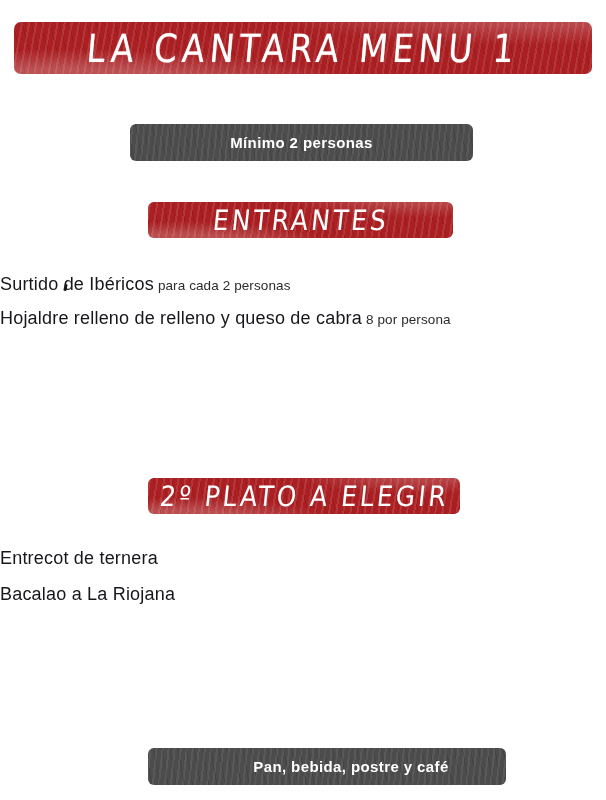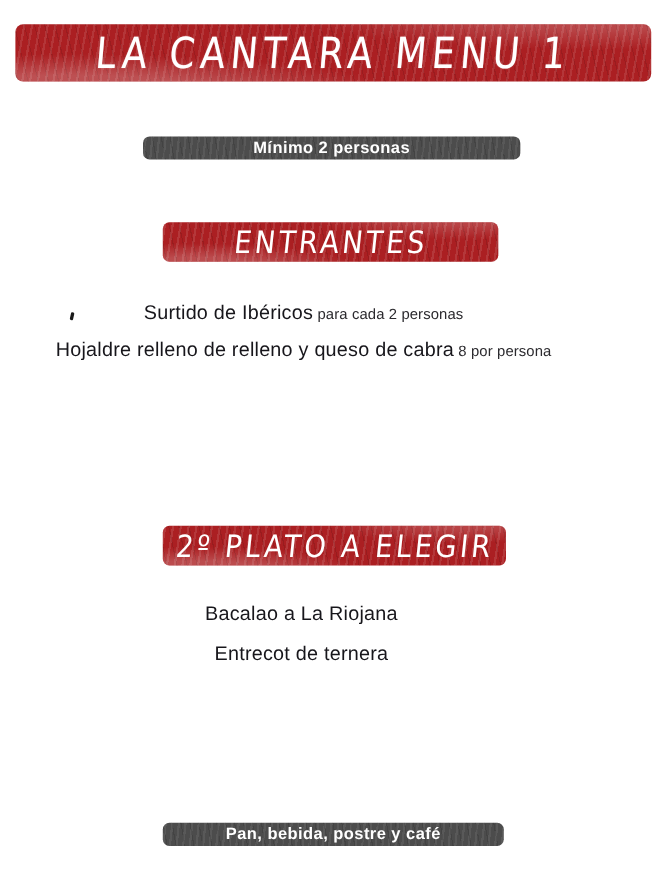--- a/index.html
+++ b/index.html
@@ -63,21 +63,21 @@
     font-weight: 400;
     white-space: nowrap;
     transform: skewX(-5deg) scaleY(1.18);
     font-family: "DejaVu Sans", sans-serif;
     text-shadow: 0 0 1px rgba(255,255,255,0.5);
   }
 
   
   .dark-bar {
     position: absolute;
-    height: 21px;
+    height: 37px;
     background: #4c4c4c;
     border-radius: 6px;
     display: flex;
     align-items: center;
     justify-content: center;
     overflow: hidden;
   }
   .dark-bar::before {
     content: "";
     position: absolute;
@@ -99,20 +99,21 @@
 
   #bar-minimo {
     left: 130px;
     top: 124px;
     width: 343px;
   }
   #bar-footer {
     left: 148px;
     top: 748px;
     width: 310px;
+    padding-left: 48px;
   }
 
   
   .section-header {
     position: absolute;
     height: 36px;
     background: #ab1f22;
     border-radius: 6px;
     display: flex;
     align-items: center;
@@ -157,21 +158,21 @@
     left: 148px;
     top: 478px;
     width: 312px;
   }
 
   
   .dish-list {
     position: absolute;
     left: 0;
     width: 552px;
-    text-align: center;
+    text-align: left;
   }
   #list-entrantes { top: 275px; }
   #list-segundo { top: 549px; }
 
   .dish {
     display: block;
     white-space: nowrap;
     color: #17161b;
     margin-bottom: 14px;
     line-height: 1.1;
@@ -227,24 +228,24 @@
       <span class="name">Hojaldre relleno de relleno y queso de cabra</span><span class="note">8 por persona</span>
     </div>
   </div>
 
   <div class="section-header" id="header-segundo">
     <span>2º PLATO A ELEGIR</span>
   </div>
 
   <div class="dish-list" id="list-segundo">
     <div class="dish">
+      <span class="name">Entrecot de ternera</span><span class="note"></span>
+    </div>
+    <div class="dish">
       <span class="name">Bacalao a La Riojana</span><span class="note"></span>
-    </div>
-    <div class="dish">
-      <span class="name">Entrecot de ternera</span><span class="note"></span>
     </div>
   </div>
 
   <div class="dark-bar" id="bar-footer">
     <span>Pan, bebida, postre y café</span>
   </div>
 
 </div>
 
 </body></html>

